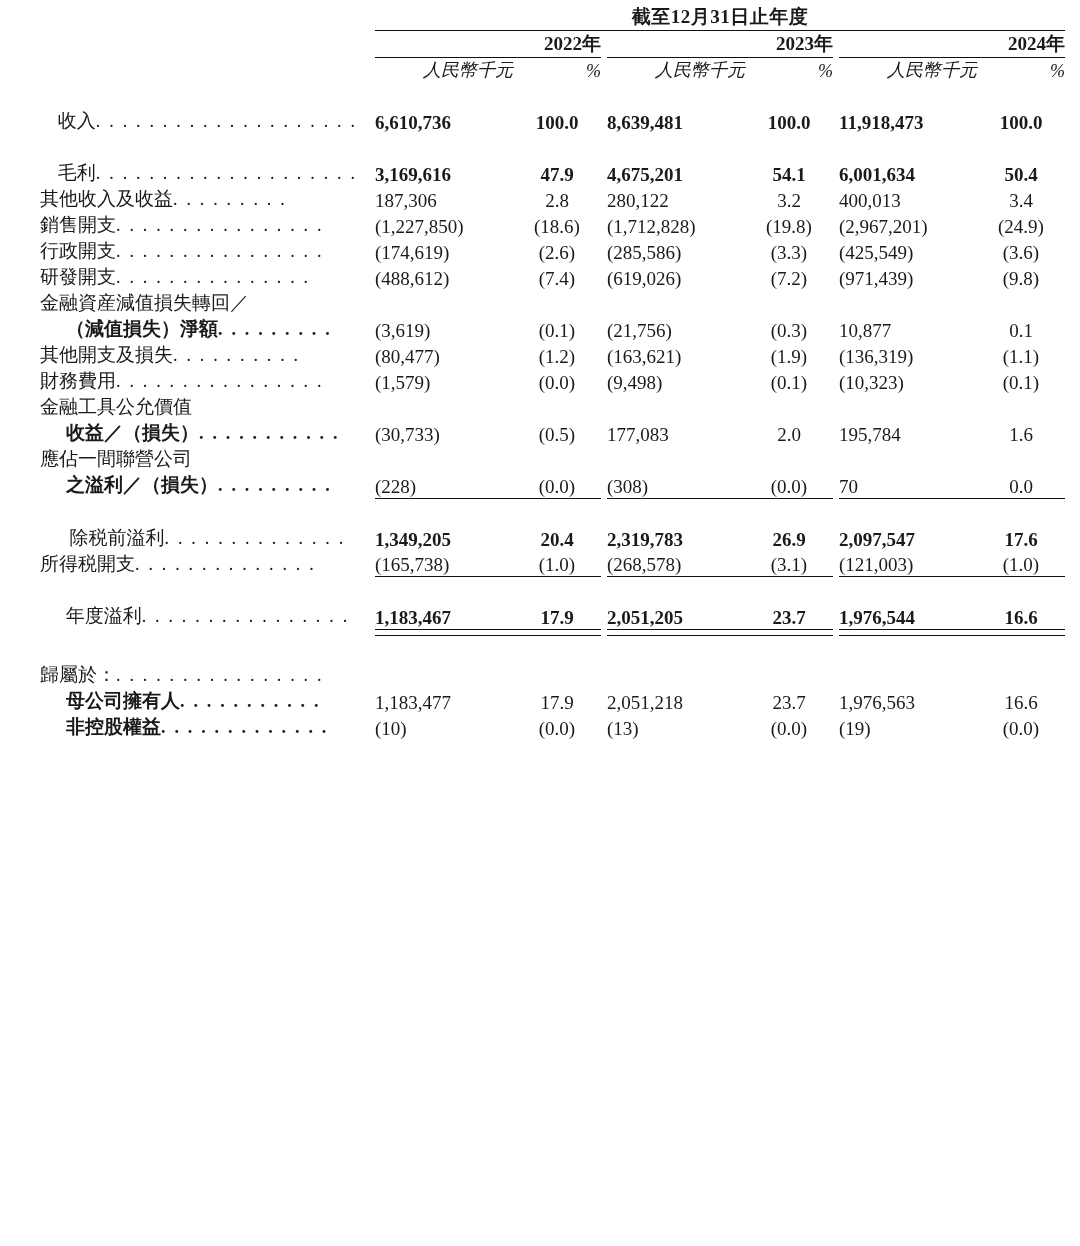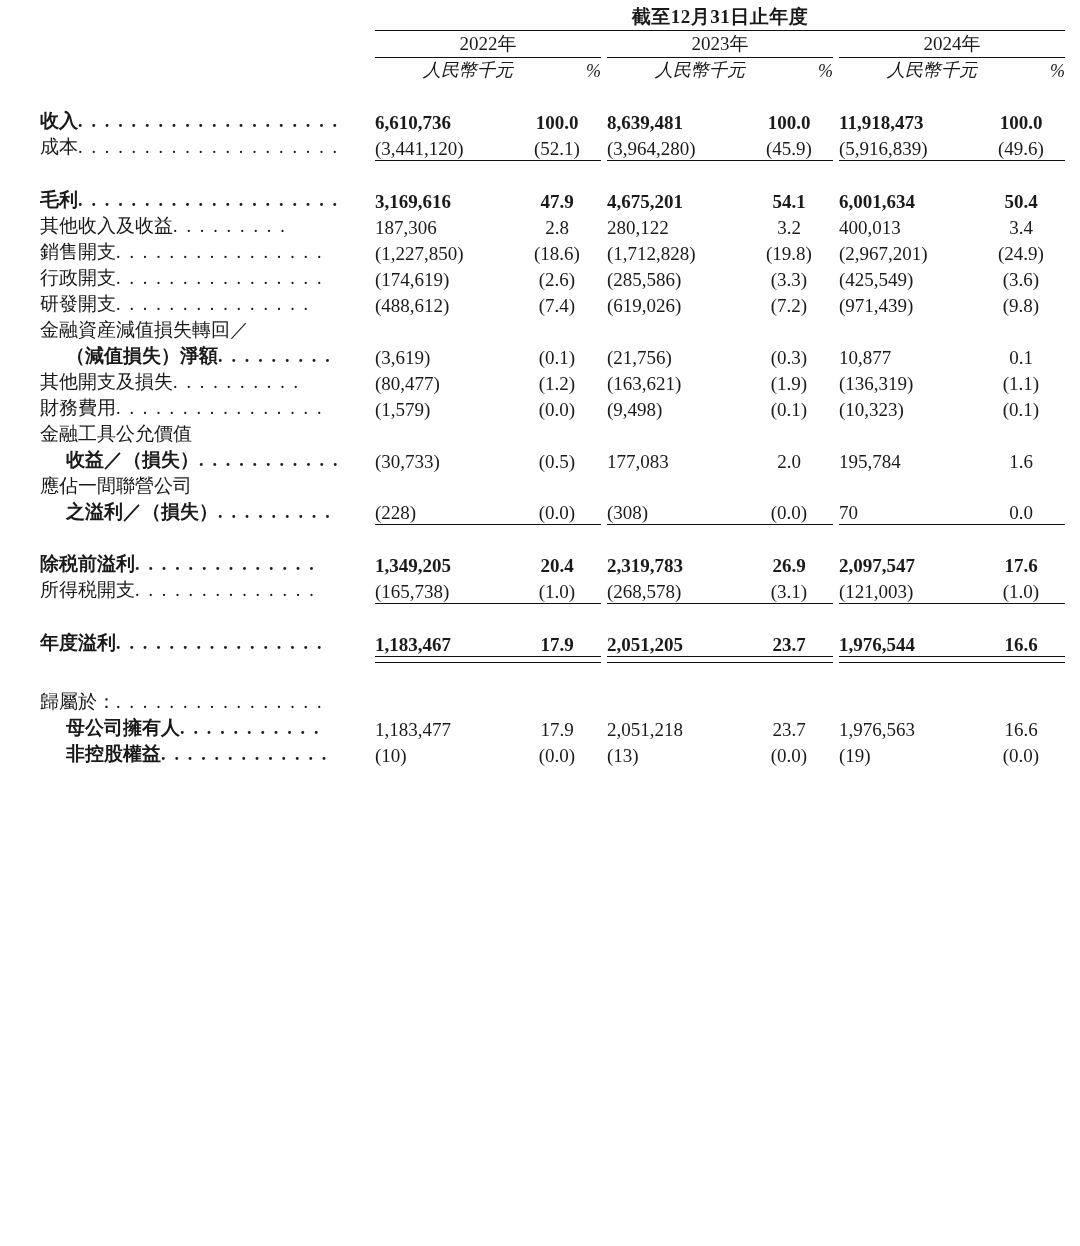--- a/index.html
+++ b/index.html
@@ -43,22 +43,22 @@
     text-align: center;
     font-weight: 700;
     font-size: 19px;
     padding-bottom: 6px;
     letter-spacing: 0.5px;
   }
   .rule-top {
     border-bottom: 1.4px solid #111;
   }
   .year-cell {
-    text-align: center;
-    font-weight: 400;
+    text-align: right;
+    font-weight: 700;
     font-size: 19px;
     padding-top: 5px;
     padding-bottom: 7px;
   }
   .year-underline {
     border-bottom: 1.1px solid #111;
   }
   .unit-cell {
     text-align: right;
     font-style: italic;
@@ -79,21 +79,21 @@
     white-space: nowrap;
     padding-top: 3px;
     padding-bottom: 3px;
     overflow: hidden;
   }
   .lbl .dots {
     letter-spacing: 2.2px;
     font-size: 18px;
   }
   .lbl.indent1 { padding-left: 26px; font-weight: bold; }
-  .lbl.bold { font-weight: 700; }
+  .lbl.bold { font-weight: 400; text-align: center; }
   .num {
     font-size: 19px;
     white-space: nowrap;
     padding-top: 3px;
     padding-bottom: 3px;
     padding-right: 2px;
   }
   .num.bold { font-weight: 700; }
   .pct {
     text-align: center;
@@ -176,31 +176,20 @@
     <td class="num bold">6,610,736</td>
     <td class="pct bold">100.0</td>
     <td></td>
     <td class="num bold">8,639,481</td>
     <td class="pct bold">100.0</td>
     <td></td>
     <td class="num bold">11,918,473</td>
     <td class="pct bold">100.0</td>
   </tr>
 
-  <tr>
-    <td class="lbl"><span>成本</span><span class="dots">. . . . . . . . . . . . . . . . . . . .</span></td>
-    <td class="num ul-single ul-after">(3,441,120)</td>
-    <td class="pct ul-single ul-after">(52.1)</td>
-    <td></td>
-    <td class="num ul-single ul-after">(3,964,280)</td>
-    <td class="pct ul-single ul-after">(45.9)</td>
-    <td></td>
-    <td class="num ul-single ul-after">(5,916,839)</td>
-    <td class="pct ul-single ul-after">(49.6)</td>
-  </tr>
 
   <tr class="spacer">
           <td colspan="9"></td>
         </tr>
 
   <tr>
     <td class="lbl bold"><span>毛利</span><span class="dots">. . . . . . . . . . . . . . . . . . . .</span></td>
     <td class="num bold">3,169,616</td>
     <td class="pct bold">47.9</td>
     <td></td>

